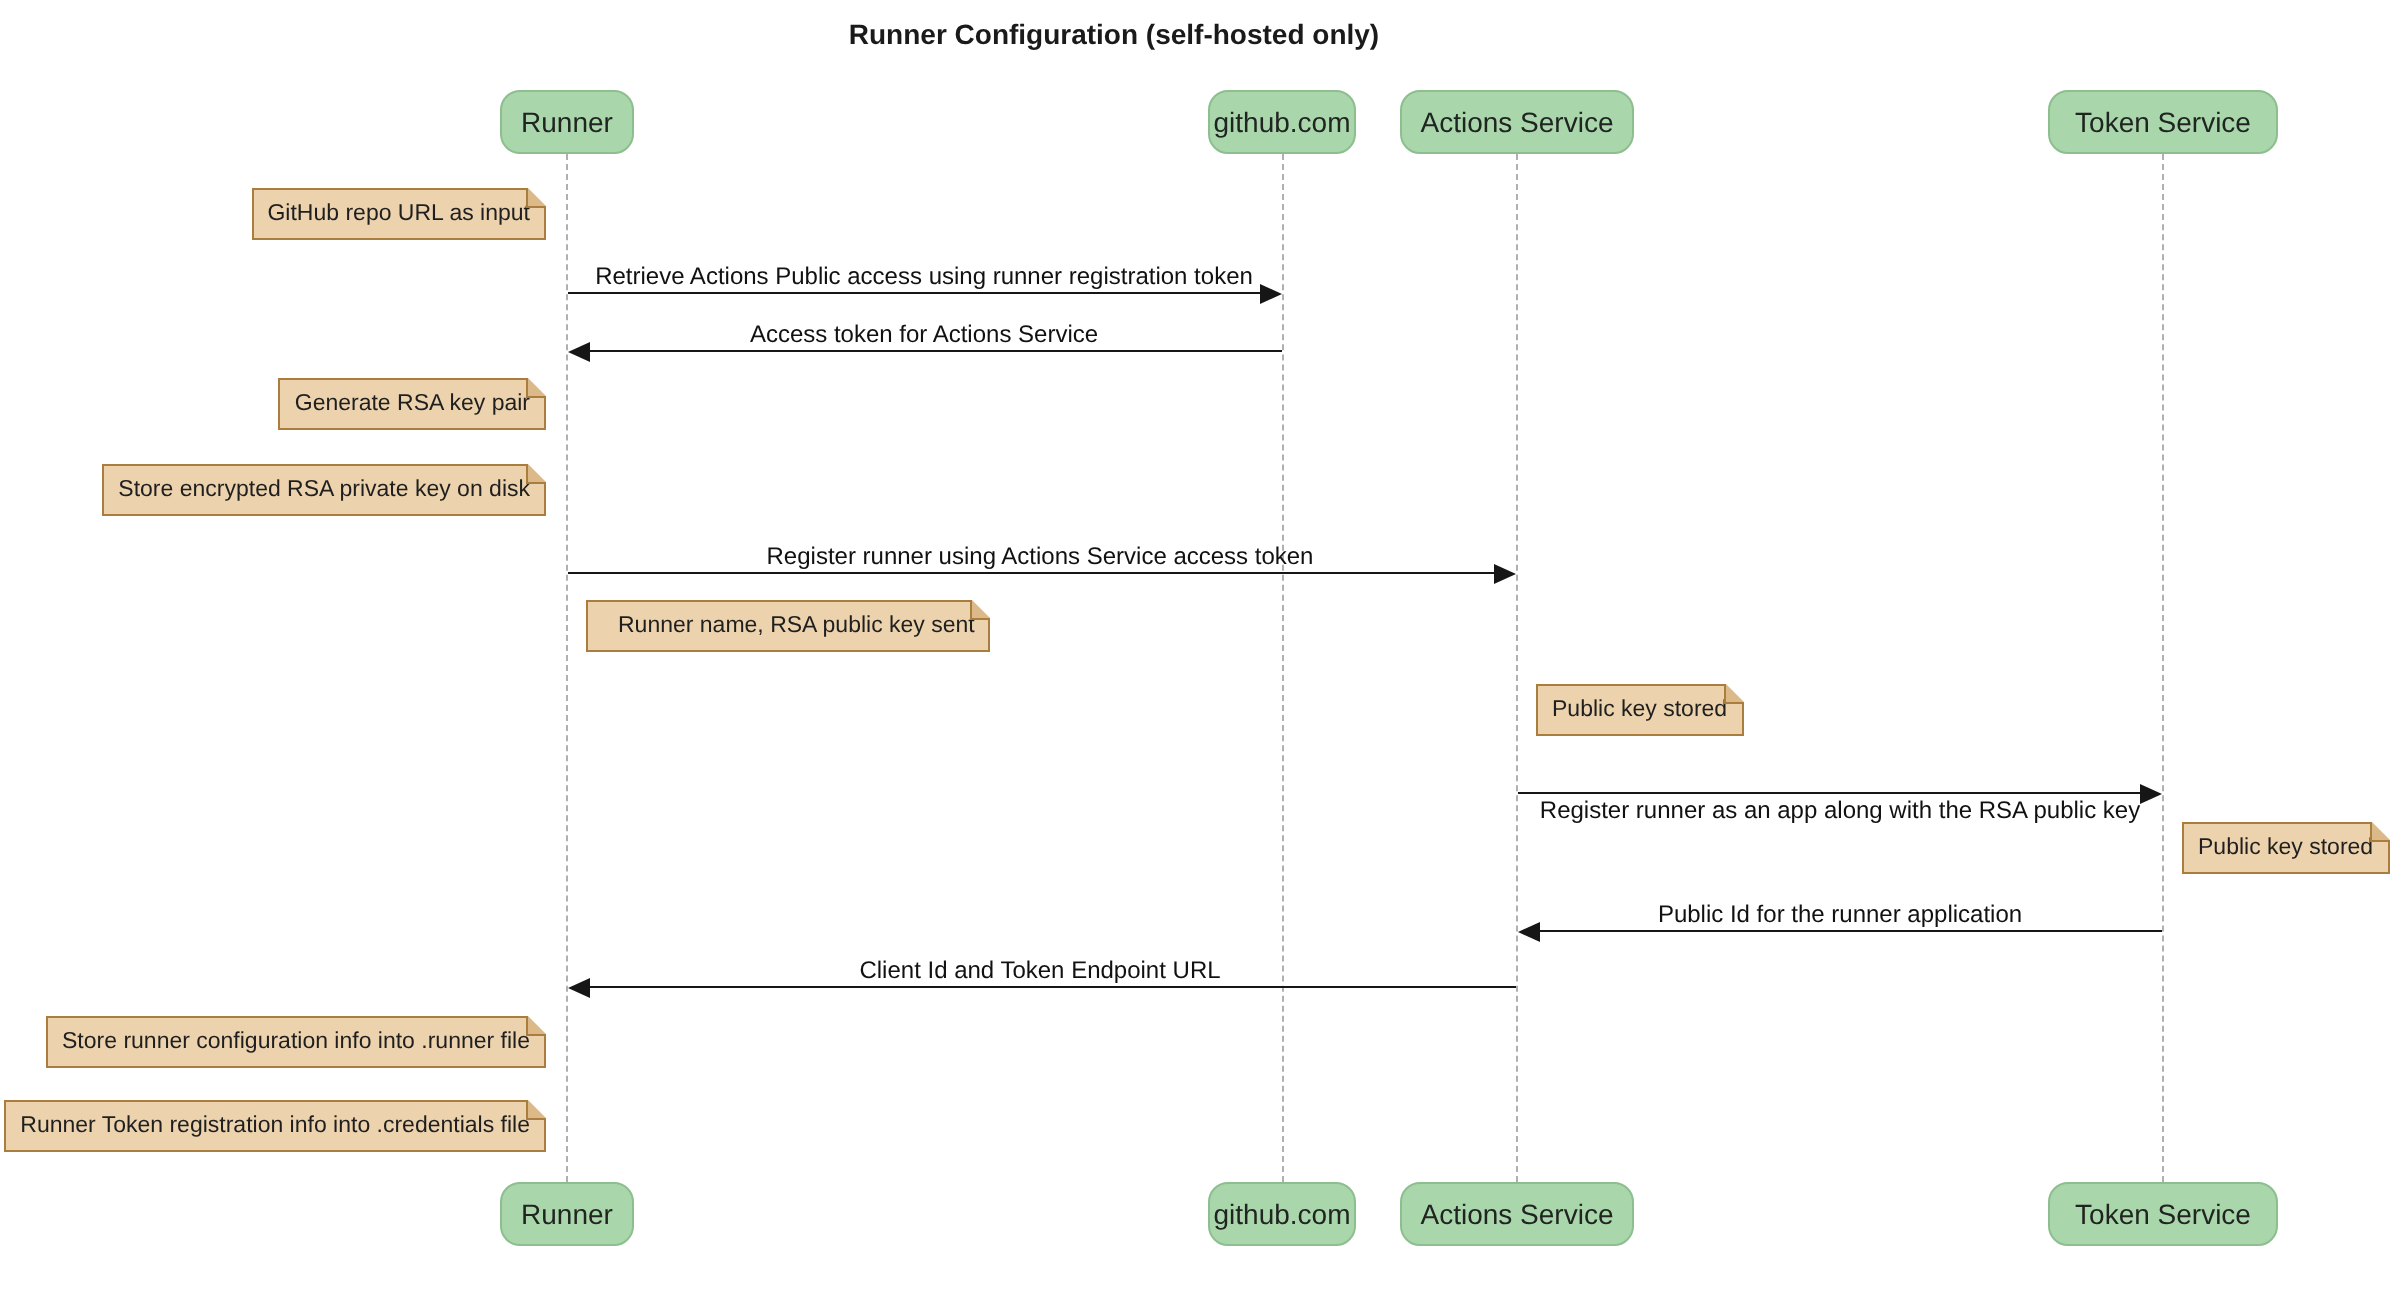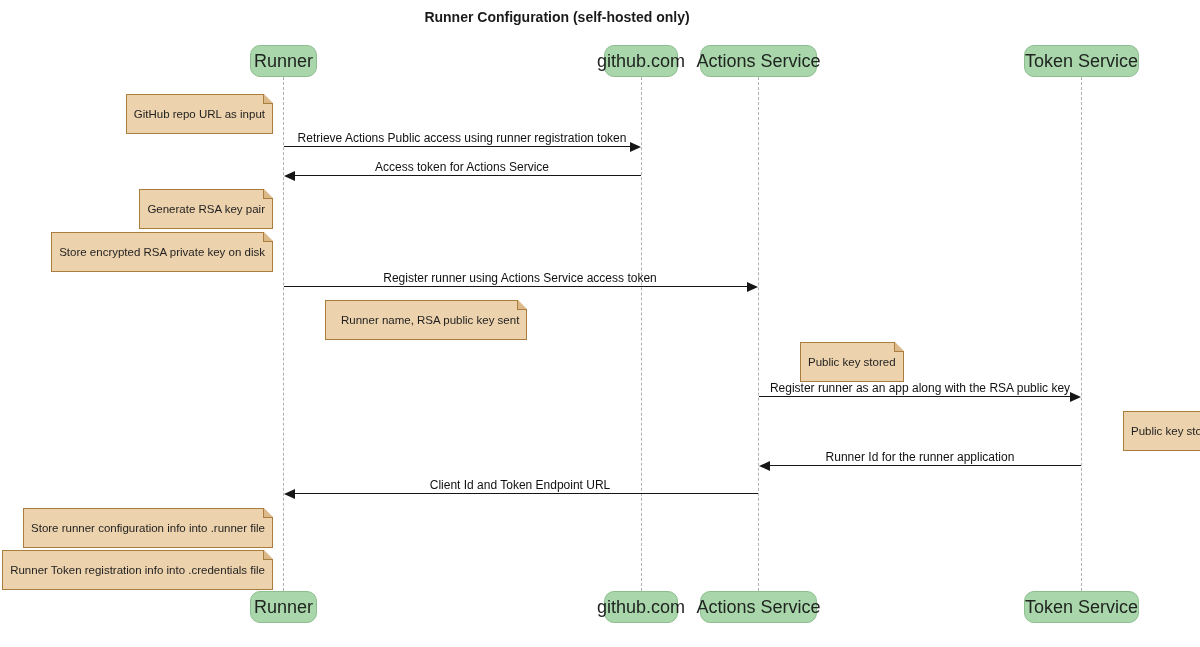--- a/index.html
+++ b/index.html
@@ -17,21 +17,21 @@
     font-family:"Liberation Sans",sans-serif;color:#1c1c1c;overflow:hidden;
   }
   .title{
     position:absolute;top:9px;left:557px;transform:translateX(-50%);
     font-size:14px;font-weight:bold;white-space:nowrap;color:#1a1a1a;
   }
   .actor{
     position:absolute;height:32px;box-sizing:border-box;
     background:var(--actor-fill);border:1px solid var(--actor-border);
     border-radius:10px;display:flex;align-items:center;justify-content:center;
-    font-size:18px;color:#202521;white-space:nowrap;
+    font-size:14px;color:#202521;white-space:nowrap;
   }
   .lifeline{
     position:absolute;top:77px;height:514px;width:0;
     border-left:1px dashed var(--lifeline);
   }
   .msg-line{position:absolute;height:0;border-top:1.5px solid var(--line);}
   .head-right{
     position:absolute;width:0;height:0;
     border-top:5px solid transparent;border-bottom:5px solid transparent;
     border-left:11px solid var(--line);
@@ -39,24 +39,24 @@
   .head-left{
     position:absolute;width:0;height:0;
     border-top:5px solid transparent;border-bottom:5px solid transparent;
     border-right:11px solid var(--line);
   }
   .msg-label{
     position:absolute;transform:translateX(-50%);
     font-size:12px;white-space:nowrap;color:#111;
   }
   .note{
-    position:absolute;height:40px;box-sizing:border-box;
+    position:absolute;height:26px;box-sizing:border-box;
     background:var(--note-fill);border:1px solid var(--note-border);
     display:flex;align-items:center;padding:0 7px;
-    font-size:11.5px;white-space:nowrap;color:#1f1f1f;margin-left:32px;
+    font-size:11.5px;white-space:nowrap;color:#1f1f1f;
   }
   .fold{
     position:absolute;top:-1px;right:-1px;width:10px;height:10px;box-sizing:border-box;
     background:linear-gradient(to bottom left,#ffffff 0%,#ffffff 49%,var(--note-fold) 51%,var(--note-fold) 100%);
     border-left:1px solid var(--note-border);
     border-bottom:1px solid var(--note-border);
   }
 </style>
 </head>
 <body>
@@ -101,25 +101,25 @@
   <div class="head-right" style="left:630px;top:142px;"></div>
 
   <div class="msg-label" style="left:462px;top:160px;">Access token for Actions Service</div>
   <div class="msg-line" style="left:295px;top:175px;width:346px;"></div>
   <div class="head-left" style="left:284px;top:171px;"></div>
 
   <div class="msg-label" style="left:520px;top:271px;">Register runner using Actions Service access token</div>
   <div class="msg-line" style="left:284px;top:286px;width:465px;"></div>
   <div class="head-right" style="left:747px;top:282px;"></div>
 
-  <div class="msg-label" style="left:920px;top:381px;">Register runner as an app along with the RSA public key</div>
+  <div class="msg-label" style="left:920px;top:398px;">Register runner as an app along with the RSA public key</div>
   <div class="msg-line" style="left:759px;top:396px;width:313px;"></div>
   <div class="head-right" style="left:1070px;top:392px;"></div>
 
-  <div class="msg-label" style="left:920px;top:450px;">Runner Id for the runner application</div>
+  <div class="msg-label" style="left:920px;top:450px;">Public Id for the runner application</div>
   <div class="msg-line" style="left:770px;top:465px;width:311px;"></div>
   <div class="head-left" style="left:759px;top:461px;"></div>
 
   <div class="msg-label" style="left:520px;top:478px;">Client Id and Token Endpoint URL</div>
   <div class="msg-line" style="left:295px;top:493px;width:463px;"></div>
   <div class="head-left" style="left:284px;top:489px;"></div>
 
   <div class="note" style="right:927px;top:94px;">
     <span>GitHub repo URL as input</span>
     <span class="fold"></span>

